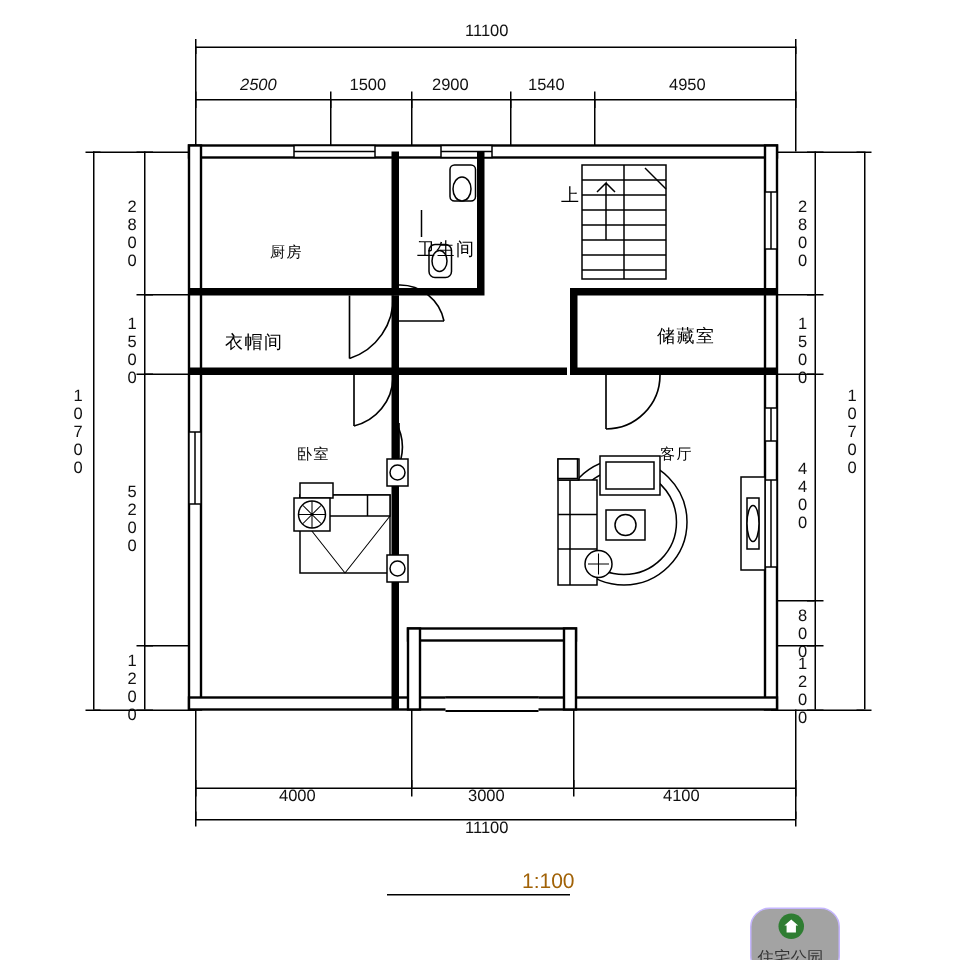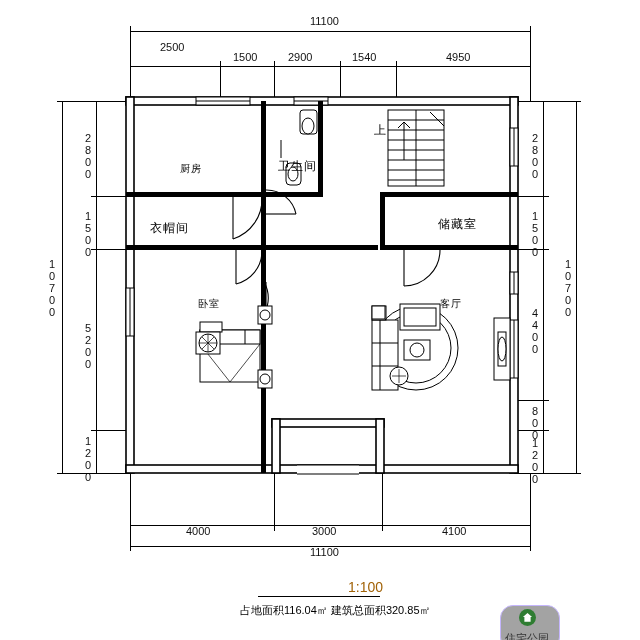--- a/index.html
+++ b/index.html
@@ -33,21 +33,21 @@
 
   <div class="ln h1" style="left:130px;top:66px;width:400px;"></div>
 
   <div class="ln v1" style="left:130px;top:61px;height:11px;"></div>
   <div class="ln v1" style="left:220px;top:61px;height:11px;"></div>
   <div class="ln v1" style="left:274px;top:61px;height:11px;"></div>
   <div class="ln v1" style="left:340px;top:61px;height:11px;"></div>
   <div class="ln v1" style="left:396px;top:61px;height:11px;"></div>
   <div class="ln v1" style="left:530px;top:61px;height:11px;"></div>
 
-  <div class="lbl" style="left:160px;top:42px;">2500</div>
+  <div class="lbl" style="left:160px;top:52px;font-style:italic;">2500</div>
   <div class="lbl" style="left:233px;top:52px;">1500</div>
   <div class="lbl" style="left:288px;top:52px;">2900</div>
   <div class="lbl" style="left:352px;top:52px;">1540</div>
   <div class="lbl" style="left:446px;top:52px;">4950</div>
 
   <div class="ln v1" style="left:130px;top:31px;height:70px;"></div>
   <div class="ln v1" style="left:220px;top:66px;height:35px;"></div>
   <div class="ln v1" style="left:274px;top:66px;height:35px;"></div>
   <div class="ln v1" style="left:340px;top:66px;height:35px;"></div>
   <div class="ln v1" style="left:396px;top:66px;height:35px;"></div>
@@ -257,21 +257,20 @@
   <div class="room" style="left:180px;top:162px;">厨房</div>
   <div class="room" style="left:278px;top:160px;font-size:12px;">卫生间</div>
   <div class="room" style="left:374px;top:124px;font-size:12px;">上</div>
   <div class="room" style="left:150px;top:222px;font-size:12px;">衣帽间</div>
   <div class="room" style="left:438px;top:218px;font-size:12px;">储藏室</div>
   <div class="room" style="left:198px;top:297px;">卧室</div>
   <div class="room" style="left:440px;top:297px;">客厅</div>
 
   <div class="titlescale" style="left:348px;top:579px;">1:100</div>
   <div class="titleline" style="left:258px;top:596px;width:122px;"></div>
-  <div class="subtitle" style="left:240px;top:603px;">占地面积116.04㎡ 建筑总面积320.85㎡</div>
 
   <div class="badge" style="left:500px;top:605px;">
     <span class="av">
       <svg width="11" height="11" viewBox="0 0 12 12" aria-hidden="true">
         <path d="M6 1 L11 5.5 H9.4 V10.5 H2.6 V5.5 H1 Z" fill="#ffffff"></path>
       </svg>
     </span>
     <span class="btxt">住宅公园</span>
   </div>
 

